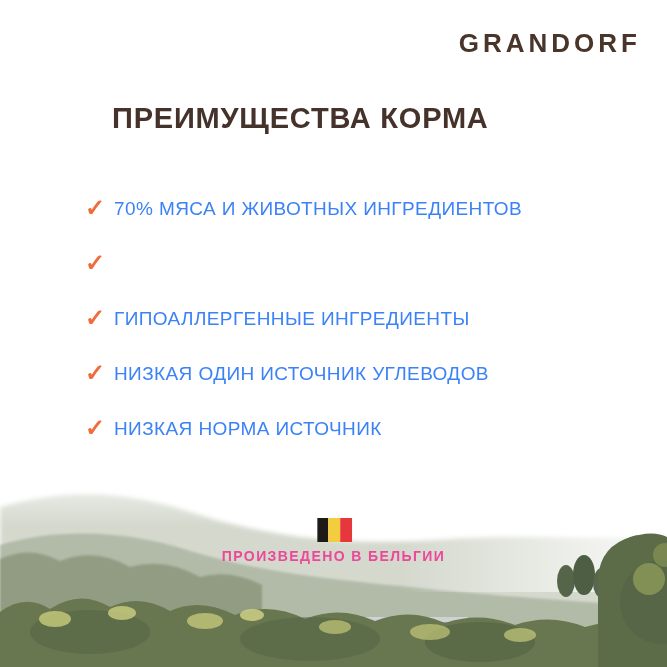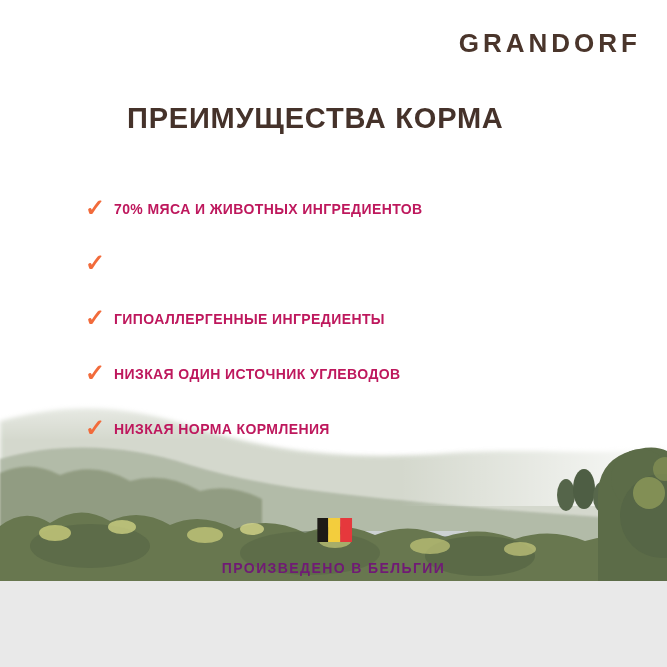--- a/index.html
+++ b/index.html
@@ -1,21 +1,21 @@
 <!DOCTYPE html>
 <html><head>
 <meta charset="utf-8">
 <style>
   html, body { margin: 0; padding: 0; background: #e9e9e9; }
   * { box-sizing: border-box; }
 
   .card {
     position: relative;
     width: 667px;
-    height: 581px;
+    height: 667px;
     background: #ffffff;
     overflow: hidden;
     font-family: "Liberation Sans", sans-serif;
     -webkit-font-smoothing: antialiased;
   }
 
   
   .landscape {
     position: absolute;
     left: 0;
@@ -33,21 +33,21 @@
     font-size: 26px;
     font-weight: 700;
     letter-spacing: 4px;
     color: #4a352b;
     white-space: nowrap;
   }
 
   
   .title {
     position: absolute;
-    left: 127px;
+    left: 112px;
     top: 102px;
     margin: 0;
     font-size: 29px;
     font-weight: 700;
     letter-spacing: 0.8px;
     color: #45322a;
     white-space: nowrap;
   }
 
   
@@ -59,24 +59,24 @@
     padding: 0;
     list-style: none;
   }
   .benefit {
     position: relative;
     height: 55px;
     display: flex;
     align-items: center;
   }
   .benefit .label {
-    font-size: 14px;
-    font-weight: 700;
+    font-size: 19px;
+    font-weight: 400;
     letter-spacing: 0.4px;
-    color: #be185d;
+    color: #3b82f6;
     white-space: nowrap;
   }
   .check {
     position: absolute;
     left: -29px;
     top: 50%;
     transform: translateY(-54%);
     font-size: 24px;
     font-weight: 700;
     color: #f26b3b;
@@ -95,27 +95,27 @@
     overflow: hidden;
   }
   .flag .stripe { flex: 1 1 0; }
   .flag .black  { background: #1d1a17; }
   .flag .yellow { background: #f3cd3d; }
   .flag .red    { background: #e6383c; }
 
   .origin-label {
     position: absolute;
     left: 0;
-    top: 560px;
+    top: 548px;
     width: 100%;
     text-align: center;
     font-size: 14px;
     font-weight: 700;
     letter-spacing: 1.4px;
-    color: #701a75;
+    color: #ec4899;
     white-space: nowrap;
   }
 </style>
 </head>
 <body>
 
 <div class="card">
 
   <svg class="landscape" viewBox="0 0 667 240" aria-hidden="true">
     <defs>
@@ -189,21 +189,21 @@
     <li class="benefit">
       <span class="check">✓</span>
       <span class="label">ГИПОАЛЛЕРГЕННЫЕ ИНГРЕДИЕНТЫ</span>
     </li>
     <li class="benefit">
       <span class="check">✓</span>
       <span class="label">НИЗКАЯ ОДИН ИСТОЧНИК УГЛЕВОДОВ</span>
     </li>
     <li class="benefit">
       <span class="check">✓</span>
-      <span class="label">НИЗКАЯ НОРМА КОРМЛЕНИЯ</span>
+      <span class="label">НИЗКАЯ НОРМА ИСТОЧНИК</span>
     </li>
   </ul>
 
   <div class="flag">
     <span class="stripe black"></span>
     <span class="stripe yellow"></span>
     <span class="stripe red"></span>
   </div>
   <div class="origin-label">ПРОИЗВЕДЕНО В БЕЛЬГИИ</div>
 

